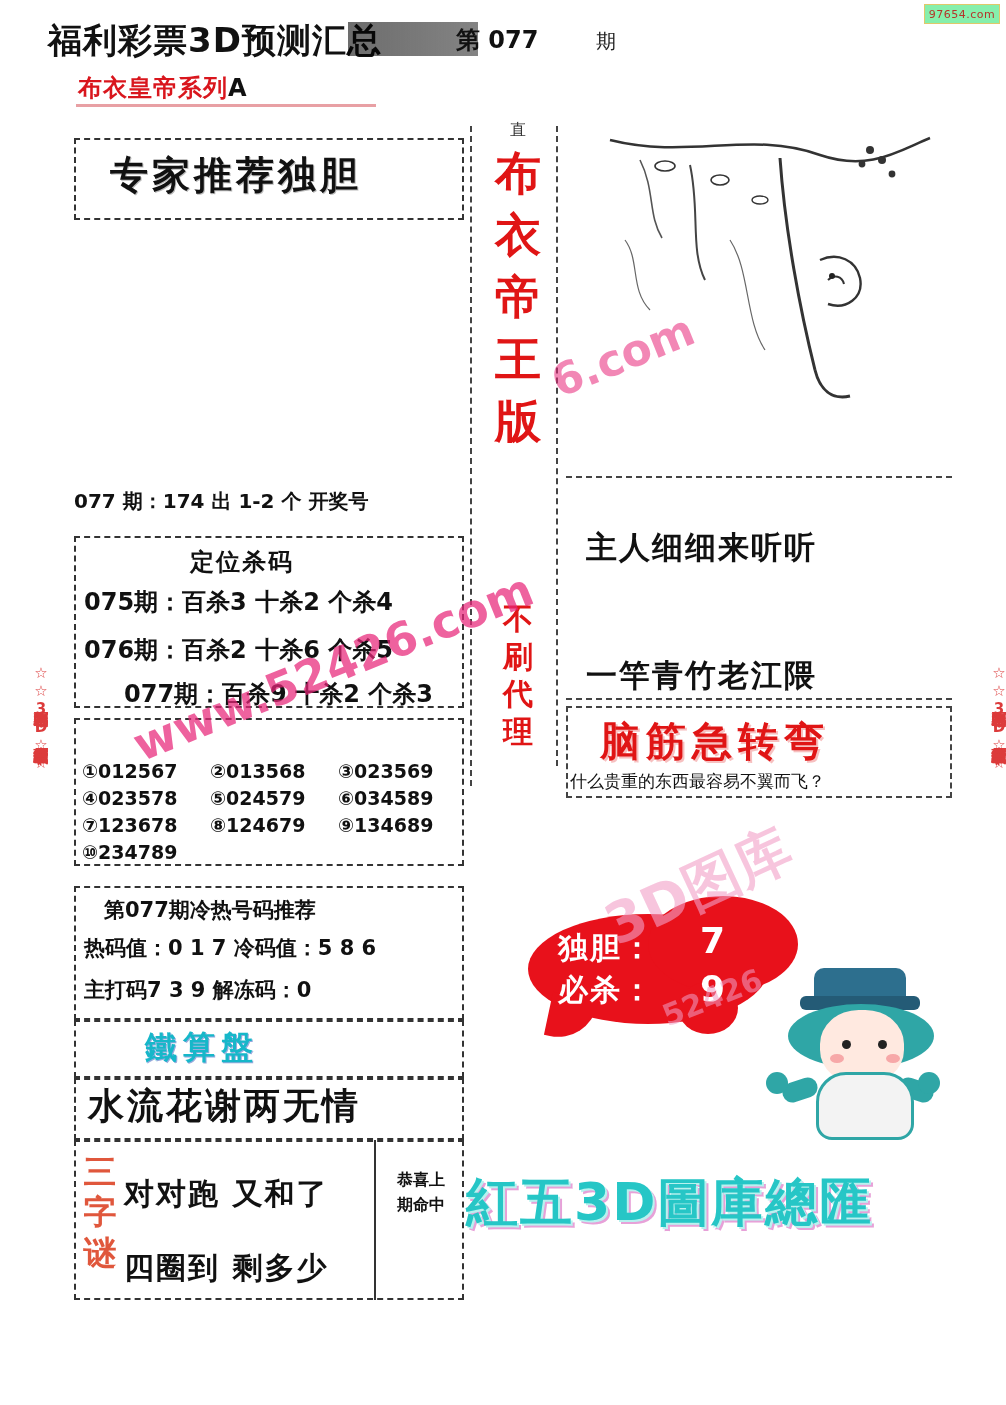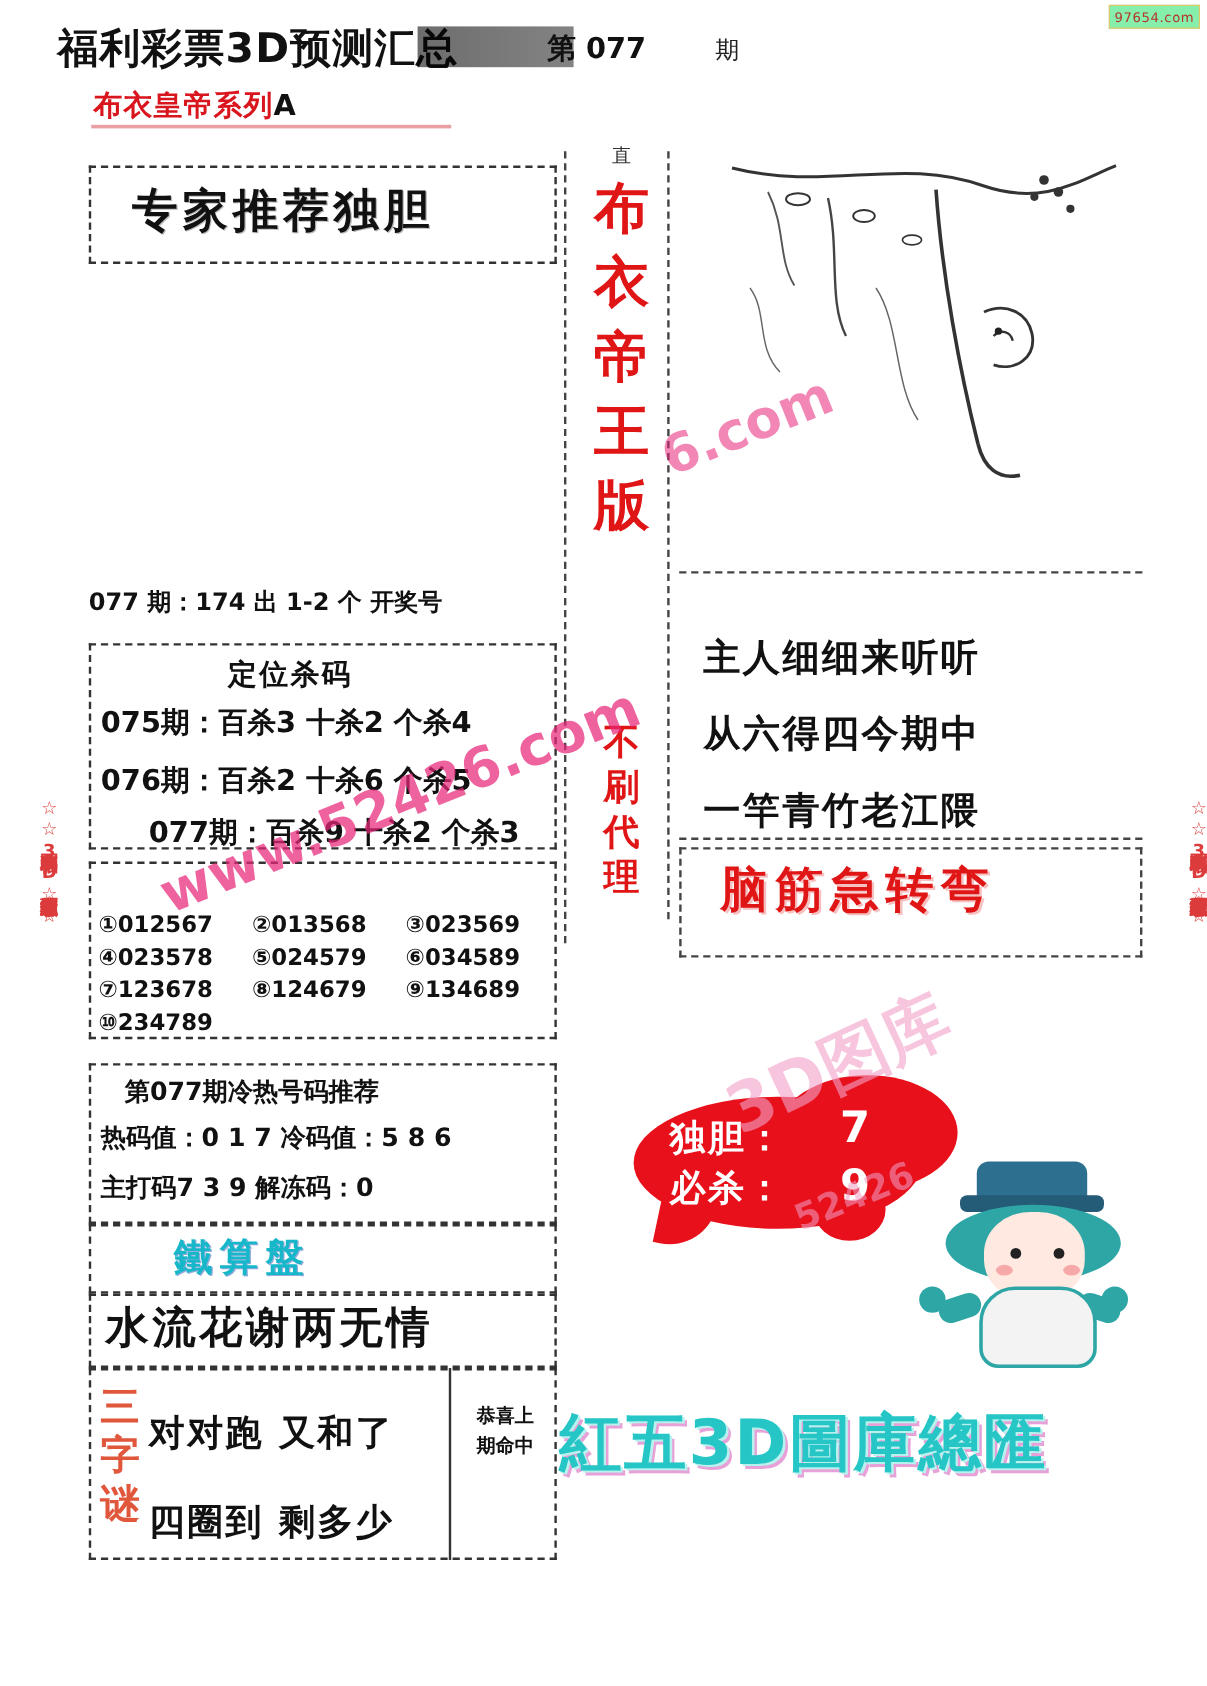--- a/index.html
+++ b/index.html
@@ -259,26 +259,26 @@
       <path d="M258 160 c6 -6 14 -4 16 4" stroke="#333" stroke-width="2" fill="none"></path>
       <circle cx="262" cy="156" r="3" fill="#222"></circle>
       <path d="M55 120 C70 140, 60 170, 80 190" stroke="#666" stroke-width="1.2" fill="none"></path>
       <path d="M160 120 C180 150, 175 200, 195 230" stroke="#666" stroke-width="1.2" fill="none"></path>
     </svg>
   </div>
 
   <div class="host-dashes"></div>
   <div class="host-box">
     <div class="host-line h1">主人细细来听听</div>
-    <div class="host-line h2">从六得四今期中</div>
     <div class="host-line h3">一竿青竹老江隈</div>
   </div>
 
   <div class="brain-box"></div>
   <div class="brain-title">脑筋急转弯</div>
+  <div class="brain-q">什么贵重的东西最容易不翼而飞？</div>
 
   <div class="balloon">
     <div class="b1"></div>
     <div class="b2"></div>
     <div class="b3"></div>
     <div class="tail"></div>
     <div class="l1">独胆：</div>
     <div class="l2">必杀：</div>
     <div class="n1">7</div>
     <div class="n2">9</div>

